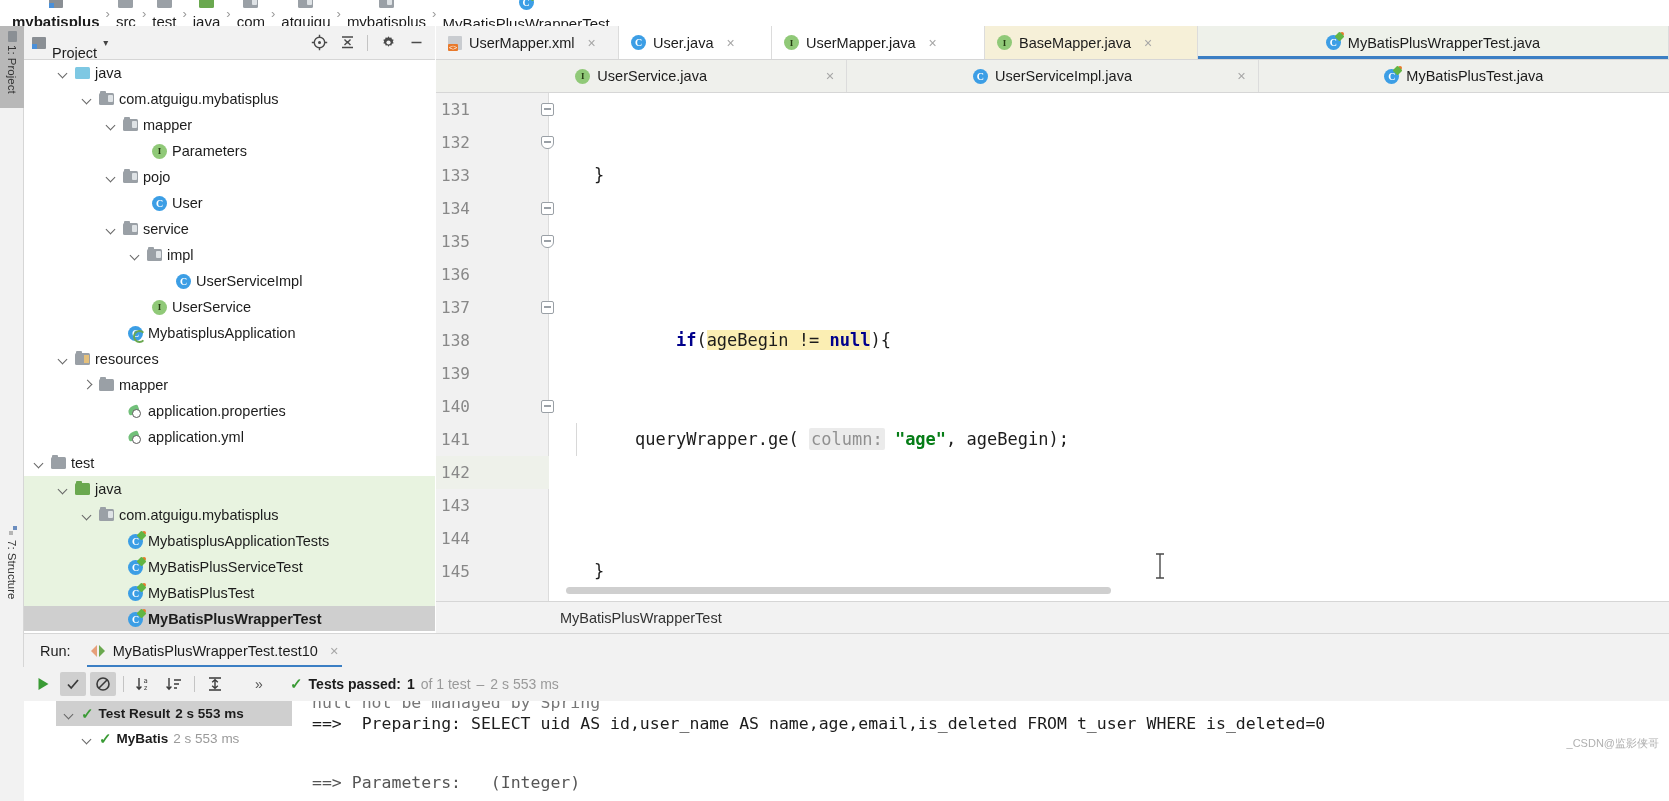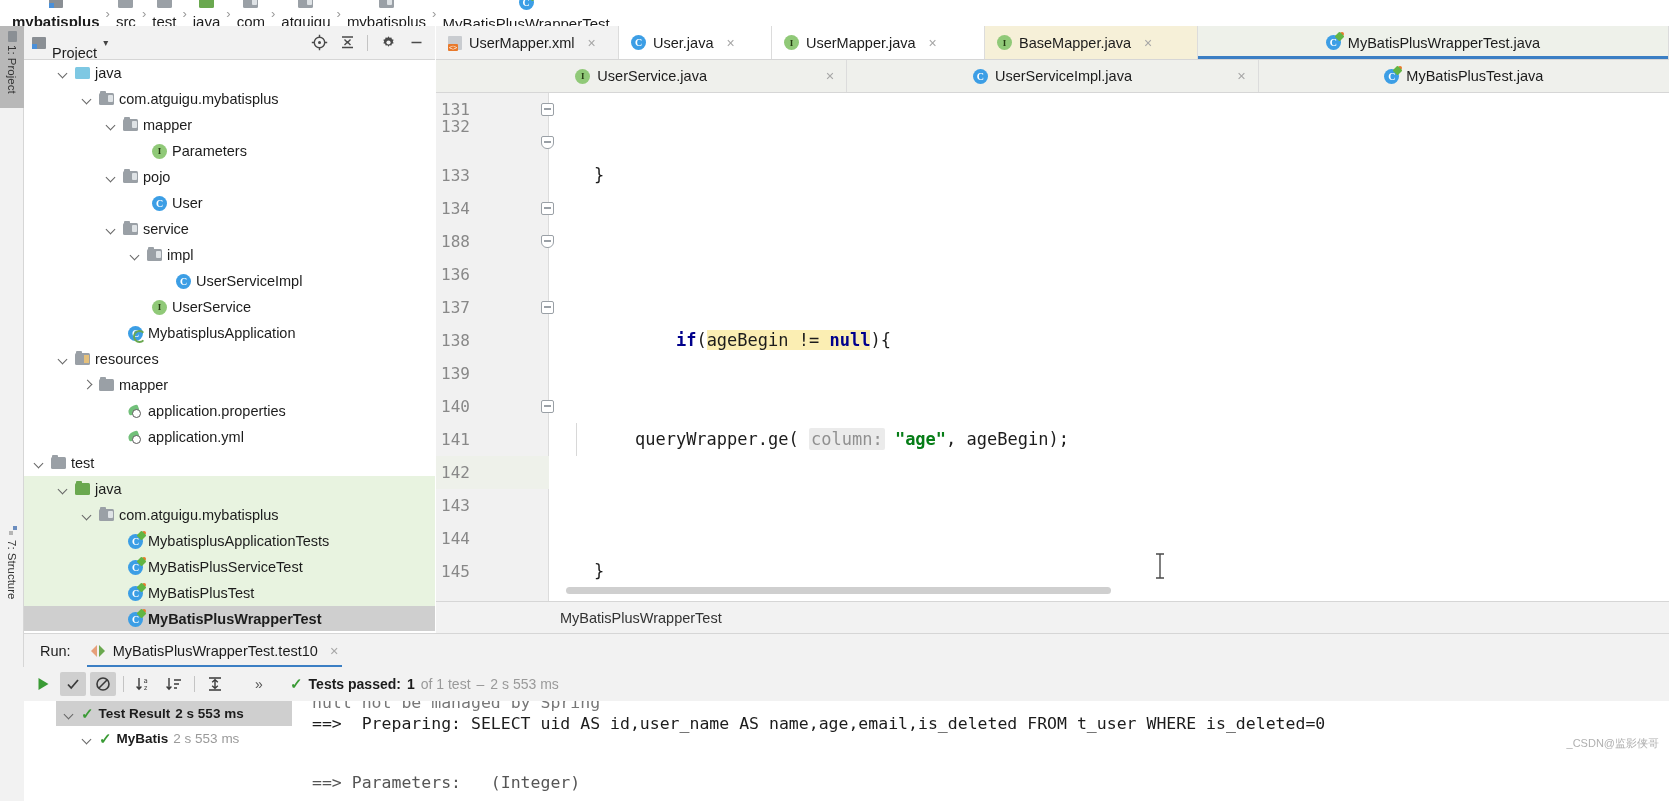--- a/index.html
+++ b/index.html
@@ -471,24 +471,24 @@
       <span class="cls-ic test">C</span>
       <span>MyBatisPlusTest.java</span>
     </div>
   </div>
 
   <div class="editor">
 
     <div class="gutter">
       <div class="gutter-hl" style="top:363px;"></div>
       <div class="lnum" style="top:7px;">131</div>
-      <div class="lnum" style="top:24px;">132</div>
+      <div class="lnum" style="top:40px;">132</div>
       <div class="lnum" style="top:73px;">133</div>
       <div class="lnum" style="top:106px;">134</div>
-      <div class="lnum" style="top:139px;">188</div>
+      <div class="lnum" style="top:139px;">135</div>
       <div class="lnum" style="top:172px;">136</div>
       <div class="lnum" style="top:205px;">137</div>
       <div class="lnum" style="top:238px;">138</div>
       <div class="lnum" style="top:271px;">139</div>
       <div class="lnum" style="top:304px;">140</div>
       <div class="lnum" style="top:337px;">141</div>
       <div class="lnum" style="top:370px;">142</div>
       <div class="lnum" style="top:403px;">143</div>
       <div class="lnum" style="top:436px;">144</div>
       <div class="lnum" style="top:469px;">145</div>

